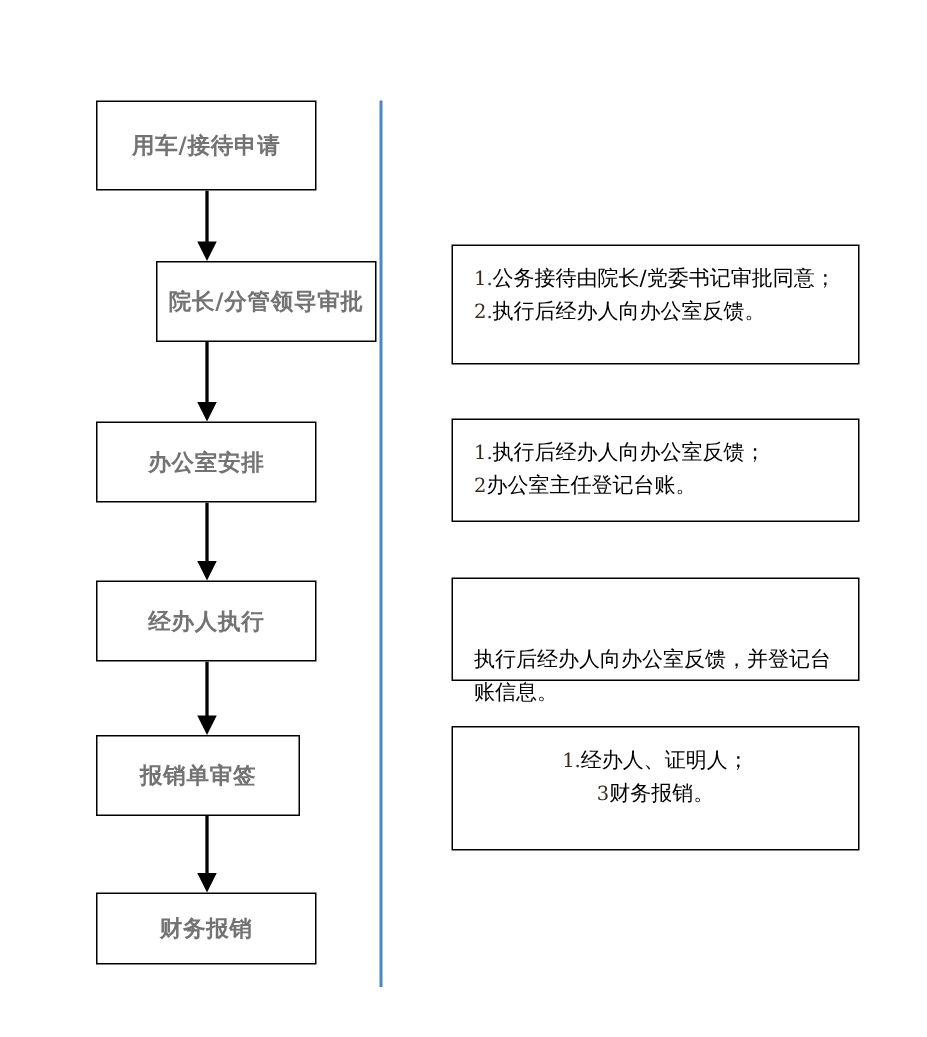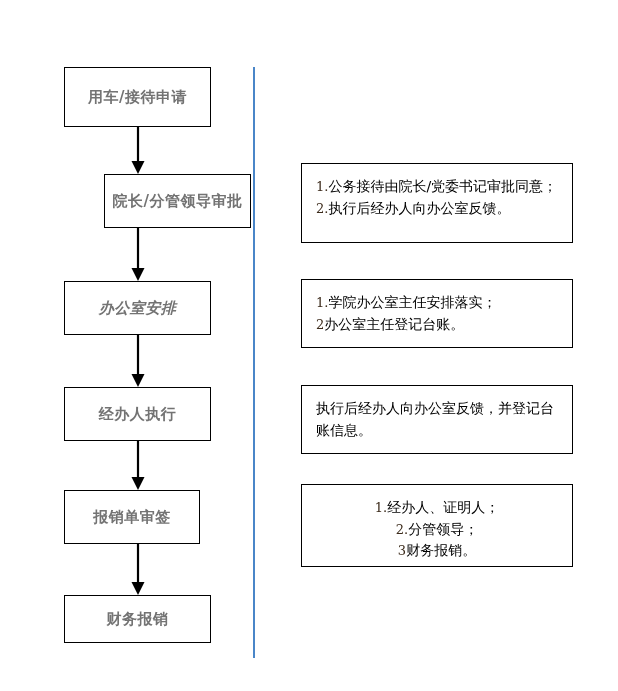--- a/index.html
+++ b/index.html
@@ -63,20 +63,21 @@
   }
   .note-line {
     font-family: "DejaVu Sans", "Liberation Sans", sans-serif;
     font-size: 14px;
     color: #000000;
     line-height: 1.55;
     white-space: nowrap;
   }
   .note-line.wrap {
     white-space: normal;
+    margin-top: 32px;
   }
   .note-num {
     color: #3b2a1a;
     font-family: "DejaVu Serif", "Liberation Serif", serif;
     font-size: 13px;
   }
 </style>
 </head>
 <body>
 
@@ -85,21 +86,21 @@
   <div class="divider" style="left:253px; top:67px; width:2px; height:591px;"></div>
 
   <div class="proc-box" style="left:64px; top:67px; width:147px; height:60px;">
     <span class="proc-label">用车/接待申请</span>
   </div>
 
   <div class="proc-box" style="left:64px; top:174px; width:147px; height:54px;margin-left:40px;">
     <span class="proc-label">院长/分管领导审批</span>
   </div>
 
-  <div class="proc-box" style="left:64px; top:281px; width:147px; height:54px;font-style:italic;">
+  <div class="proc-box" style="left:64px; top:281px; width:147px; height:54px;">
     <span class="proc-label">办公室安排</span>
   </div>
 
   <div class="proc-box" style="left:64px; top:387px; width:147px; height:54px;">
     <span class="proc-label">经办人执行</span>
   </div>
 
   <div class="proc-box" style="left:64px; top:490px; width:136px; height:54px;">
     <span class="proc-label">报销单审签</span>
   </div>
@@ -147,38 +148,35 @@
     <div class="note-line">
       <span class="note-num">1.</span><span>公务接待由院长/党委书记审批同意；</span>
     </div>
     <div class="note-line">
       <span class="note-num">2.</span><span>执行后经办人向办公室反馈。</span>
     </div>
   </div>
 
   <div class="note-box" style="left:301px; top:279px; width:272px; height:69px;">
     <div class="note-line">
-      <span class="note-num">1.</span><span>学院办公室主任安排落实；</span>
+      <span class="note-num">1.</span><span>执行后经办人向办公室反馈；</span>
     </div>
     <div class="note-line">
       <span class="note-num">2</span><span>办公室主任登记台账。</span>
     </div>
   </div>
 
   <div class="note-box" style="left:301px; top:385px; width:272px; height:69px;">
     <div class="note-line wrap">
       <span>执行后经办人向办公室反馈，并登记台账信息。</span>
     </div>
   </div>
 
   <div class="note-box" style="left:301px; top:484px; width:272px; height:83px;text-align:center;">
     <div class="note-line">
       <span class="note-num">1.</span><span>经办人、证明人；</span>
     </div>
     <div class="note-line">
-      <span class="note-num">2.</span><span>分管领导；</span>
-    </div>
-    <div class="note-line">
       <span class="note-num">3</span><span>财务报销。</span>
     </div>
   </div>
 
 </div>
 
 </body></html>

